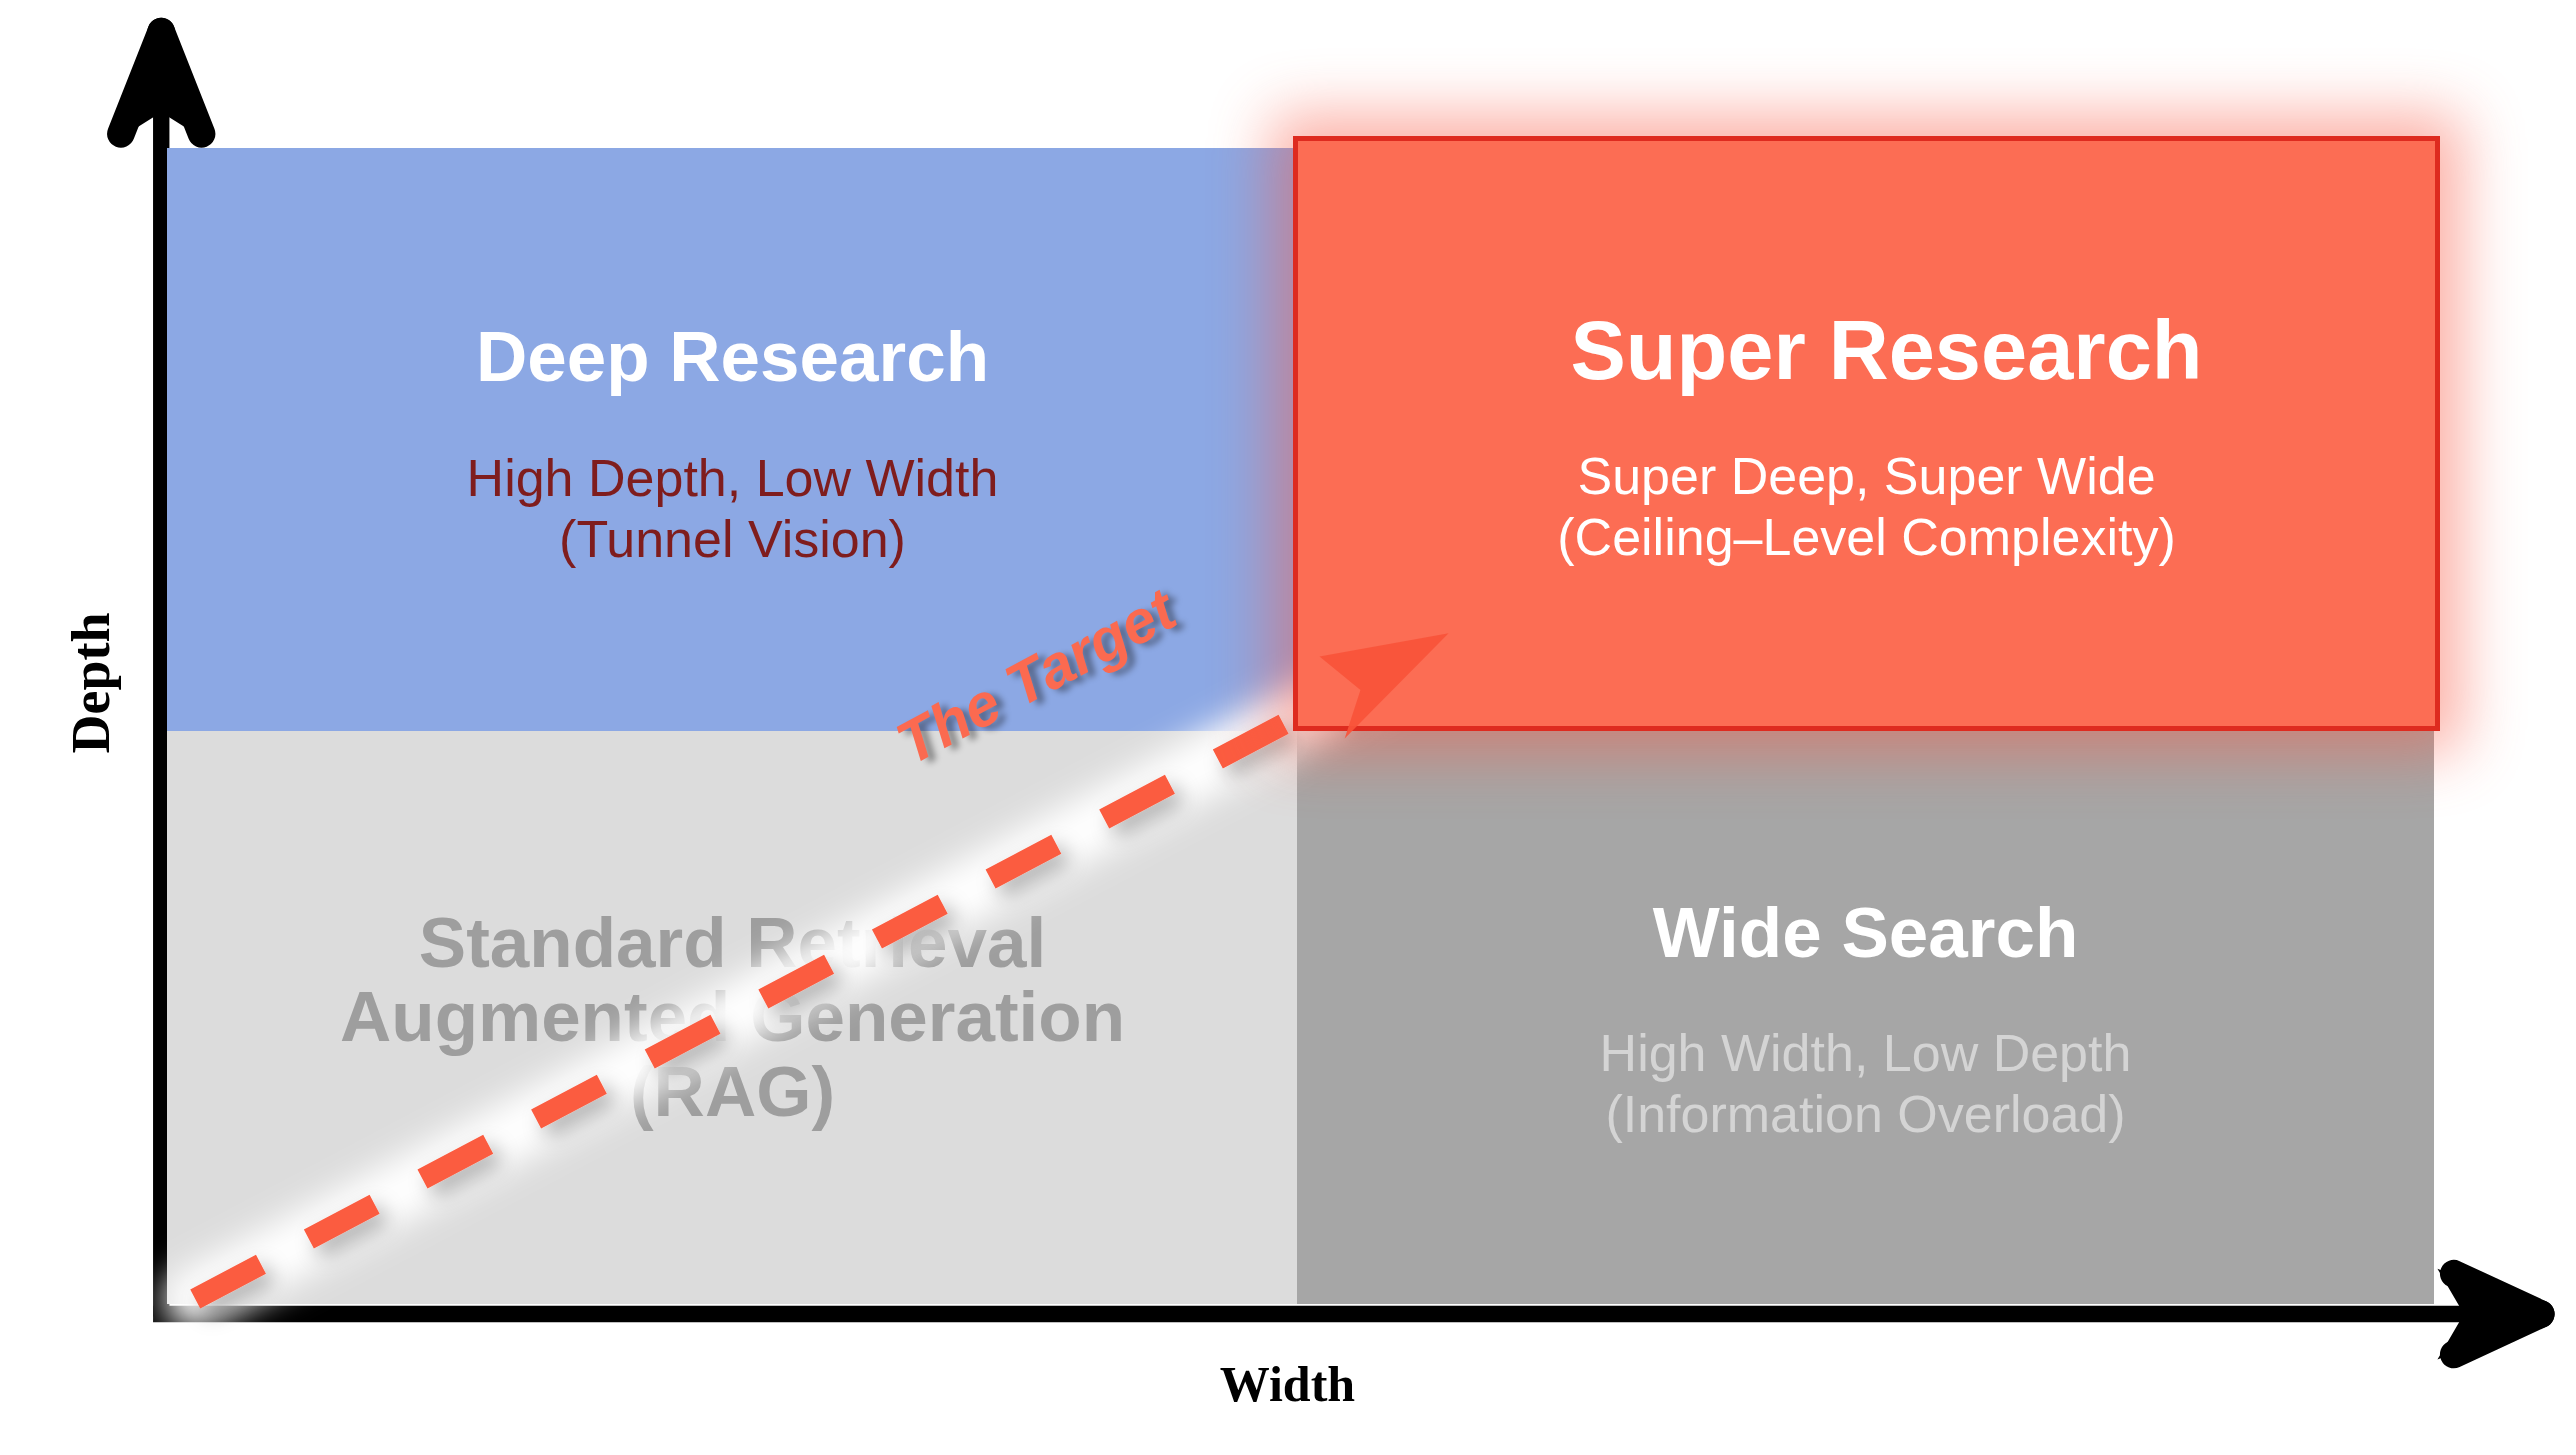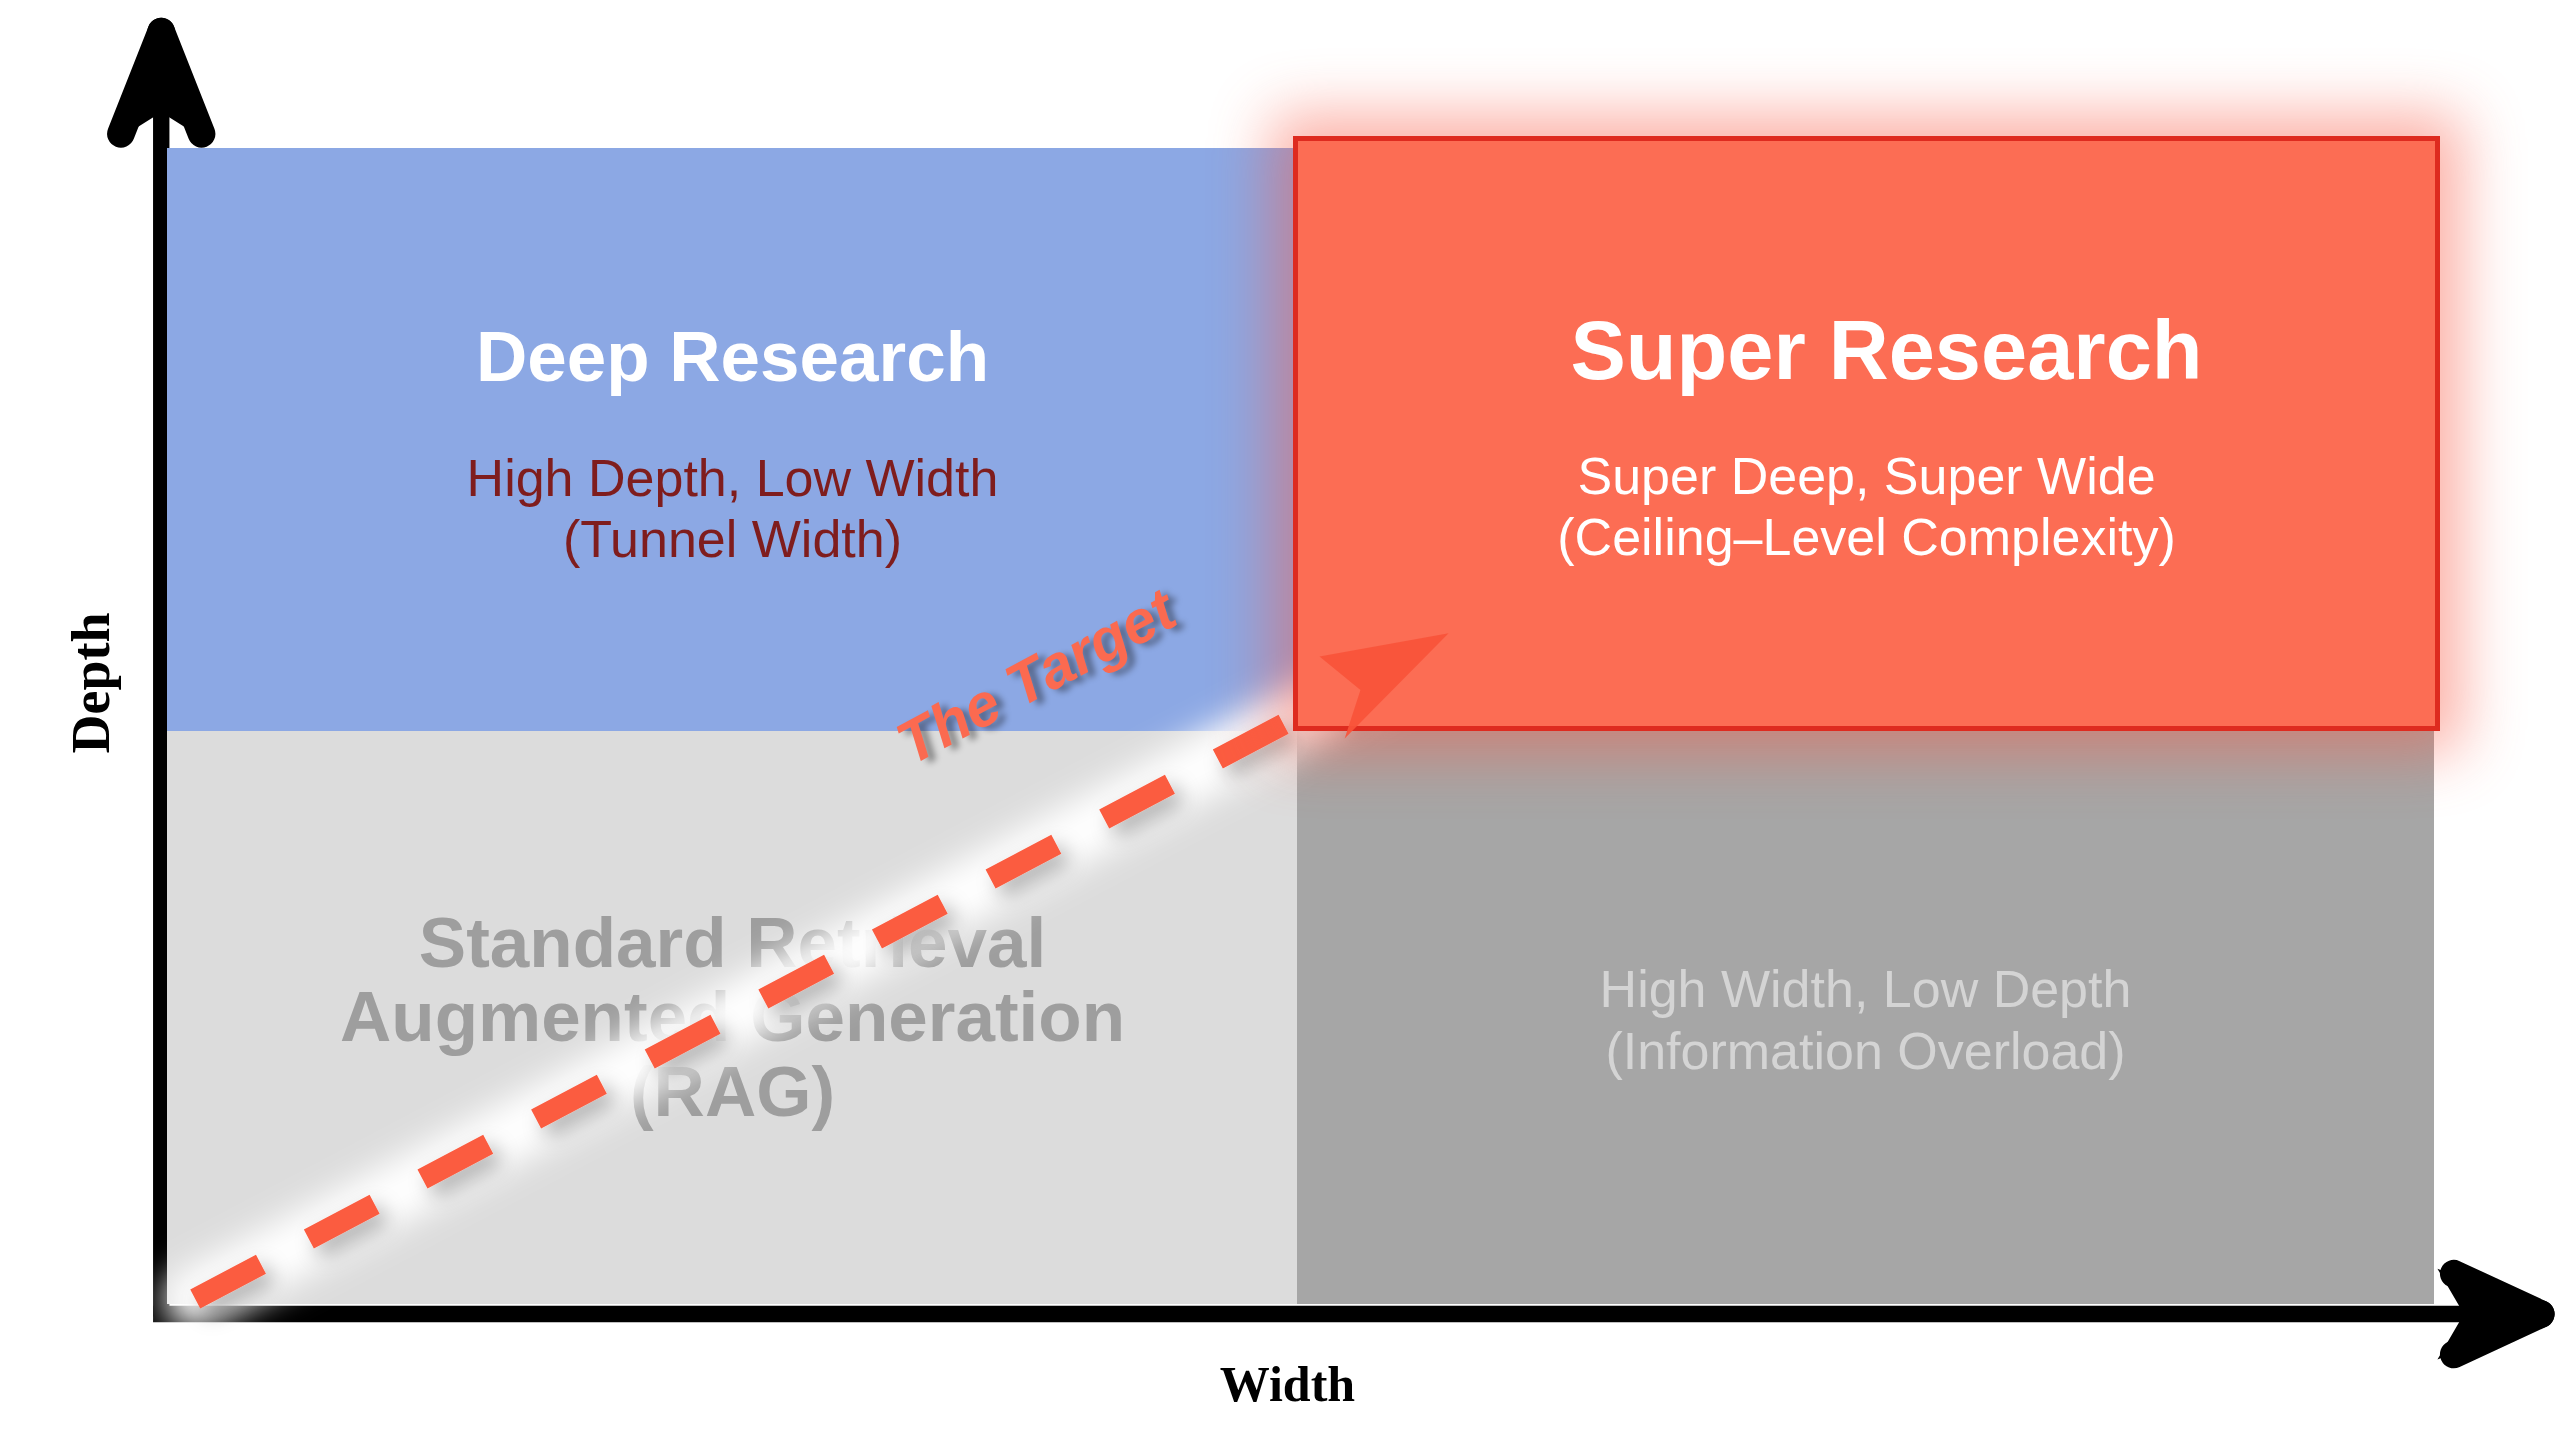--- a/index.html
+++ b/index.html
@@ -96,29 +96,30 @@
     </g>
   </svg>
 
   <div class="axis-label" id="depth-label">Depth</div>
   <div class="axis-label" id="width-label">Width</div>
 
   <div class="quad" id="quad-deep-research">
     <div class="q-title">Deep Research</div>
     <div class="q-sub">
       <div>High Depth, Low Width</div>
-      <div>(Tunnel Width)</div>
+      <div>(Tunnel Vision)</div>
     </div>
   </div>
 
   <div class="quad" id="quad-rag">
     <div class="q-title">Standard Retrieval Augmented Generation (RAG)</div>
   </div>
 
   <div class="quad" id="quad-wide-search">
+    <div class="q-title">Wide Search</div>
     <div class="q-sub">
       <div>High Width, Low Depth</div>
       <div>(Information Overload)</div>
     </div>
   </div>
 
   <svg class="traj-svg" viewBox="0 0 4090 2311">
     <defs>
       <filter id="softglow" x="-30%" y="-30%" width="160%" height="160%">
         <feGaussianBlur stdDeviation="26"></feGaussianBlur>

